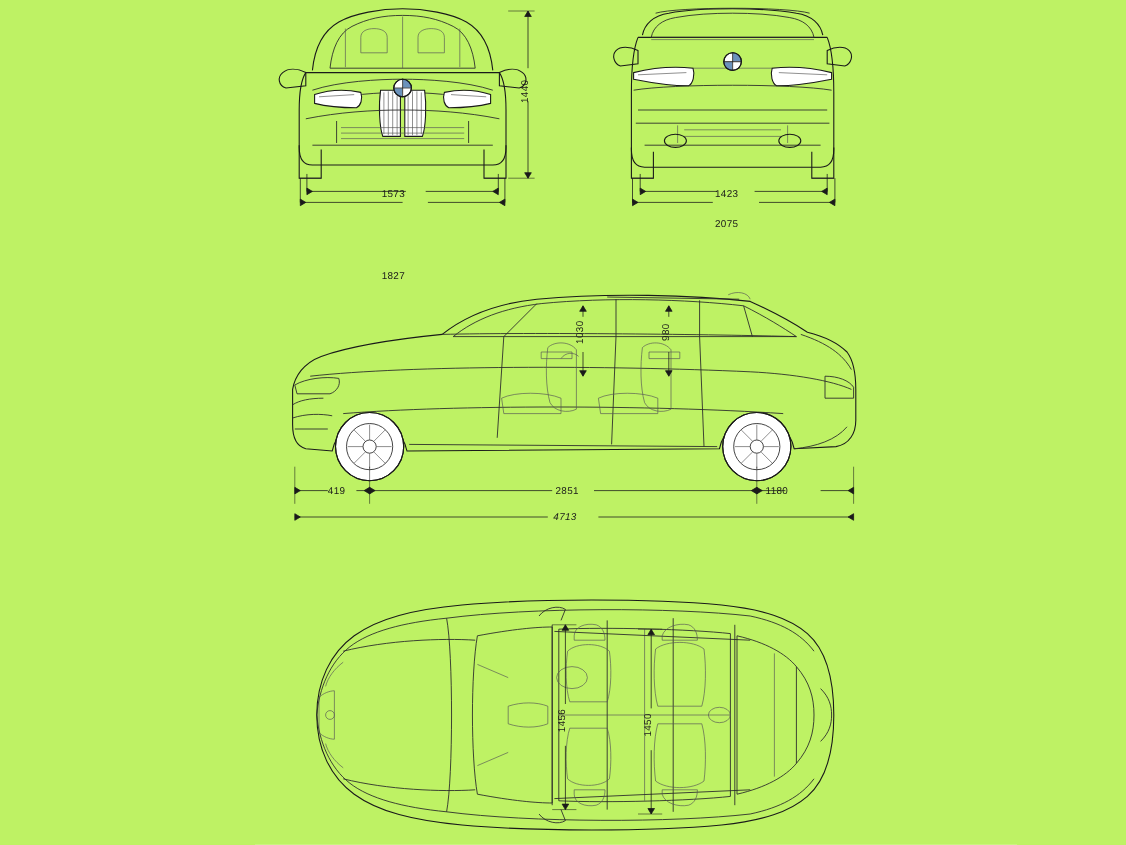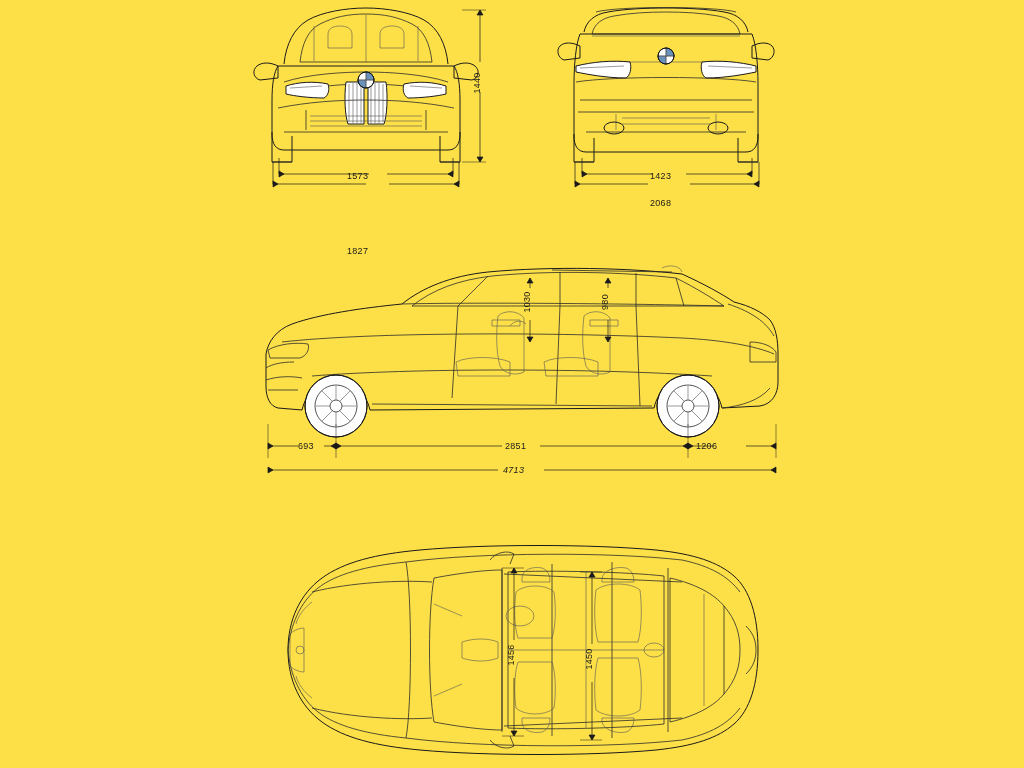--- a/index.html
+++ b/index.html
@@ -1,17 +1,17 @@
 <!DOCTYPE html>
 <html><head>
 <meta charset="utf-8">
 <style>
   html,body{margin:0;padding:0;background:#ffffff;}
   body{width:1024px;height:768px;overflow:hidden;font-family:"Liberation Sans",sans-serif;}
-  #sheet{position:relative;width:1024px;height:768px;background:#fde047;}
+  #sheet{position:relative;width:1024px;height:768px;background:#bef264;}
   .dimlabel{position:absolute;font-size:9px;color:#1a1a1a;letter-spacing:.3px;white-space:nowrap;}
   .vert{transform-origin:center center;}
   svg{display:block;}
   .ln{fill:none;stroke:#1a1a1a;stroke-width:1;}
   .ln-thin{fill:none;stroke:#2b2b2b;stroke-width:.8;}
   .ln-light{fill:none;stroke:#555;stroke-width:.6;}
   .dimline{stroke:#1a1a1a;stroke-width:.7;fill:none;}
   .ext{stroke:#1a1a1a;stroke-width:.5;fill:none;}
 </style>
 </head>
@@ -142,21 +142,21 @@
       <path d="M26 0 L26 16 M196 0 L196 16"></path>
       <path d="M26 16 L96 16 M130 16 L196 16"></path>
       <path d="M19 26 L92 26 M134 26 L203 26"></path>
       <path d="M26 13 L31 16 L26 19 Z" fill="#1a1a1a"></path>
       <path d="M196 13 L191 16 L196 19 Z" fill="#1a1a1a"></path>
       <path d="M19 23 L24 26 L19 29 Z" fill="#1a1a1a"></path>
       <path d="M203 23 L198 26 L203 29 Z" fill="#1a1a1a"></path>
     </g>
   </svg>
   <div class="dimlabel" style="left:650px;top:171px;">1423</div>
-  <div class="dimlabel" style="left:650px;top:198px;">2068</div>
+  <div class="dimlabel" style="left:650px;top:198px;">2075</div>
 
   <div style="position:absolute;left:252px;top:258px;width:540px;height:180px;">
     <svg width="540" height="180" viewBox="0 0 540 180">
       <g class="ln">
 
         <path d="M14 96 C16 84 24 72 40 66 C68 56 110 50 150 46 C170 30 198 18 236 14 C300 8 378 10 430 16 C452 26 470 36 482 44 C498 48 510 54 518 62 C524 70 526 82 526 96 L526 124 C526 136 520 146 508 148 L470 150 C466 132 452 120 436 120 C420 120 406 132 402 150 L118 152 C114 134 100 122 84 122 C68 122 54 134 50 152 L26 150 C18 148 14 140 14 128 Z"></path>
 
         <path class="ln-thin" d="M160 48 C180 32 206 22 240 18 C300 12 372 14 424 20 C444 30 460 40 472 48 Z" fill="#fbfbfb"></path>
 
         <path class="ln-thin" d="M236 18 L206 48"></path>
@@ -246,23 +246,23 @@
       <path d="M84 19 L89 22 L84 25 Z" fill="#1a1a1a"></path>
       <path d="M436 19 L431 22 L436 25 Z" fill="#1a1a1a"></path>
       <path d="M436 19 L441 22 L436 25 Z" fill="#1a1a1a"></path>
       <path d="M524 19 L519 22 L524 25 Z" fill="#1a1a1a"></path>
 
       <path d="M16 46 L246 46 M292 46 L524 46"></path>
       <path d="M16 43 L21 46 L16 49 Z" fill="#1a1a1a"></path>
       <path d="M524 43 L519 46 L524 49 Z" fill="#1a1a1a"></path>
     </g>
   </svg>
-  <div class="dimlabel" style="left:298px;top:441px;">693</div>
+  <div class="dimlabel" style="left:298px;top:441px;">419</div>
   <div class="dimlabel" style="left:505px;top:441px;text-align:right;">2851</div>
-  <div class="dimlabel" style="left:696px;top:441px;">1206</div>
+  <div class="dimlabel" style="left:696px;top:441px;">1180</div>
   <div class="dimlabel" style="left:503px;top:465px;font-style:italic;">4713</div>
 
   <div style="position:absolute;left:252px;top:534px;width:520px;height:234px;">
     <svg width="520" height="234" viewBox="0 0 520 234">
       <g class="ln">
 
         <path d="M36 116 C36 86 48 60 70 44 C92 28 124 20 168 16 C232 10 340 10 404 16 C442 20 466 28 482 42 C498 56 506 82 506 116 C506 150 498 176 482 190 C466 204 442 212 404 216 C340 222 232 222 168 216 C124 212 92 204 70 188 C48 172 36 146 36 116 Z"></path>
 
         <path class="ln-thin" d="M36 116 C38 92 48 68 66 54 C84 40 114 32 154 28 C160 60 160 172 154 204 C114 200 84 192 66 178 C48 164 38 140 36 116 Z" fill="#fff"></path>
         <path class="ln-thin" d="M60 58 C100 48 150 46 180 48"></path>

